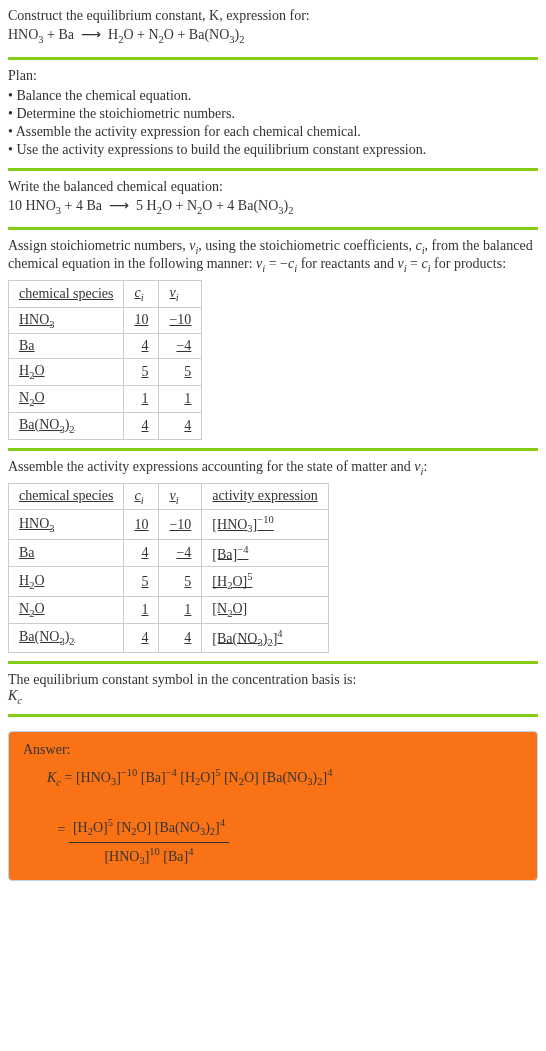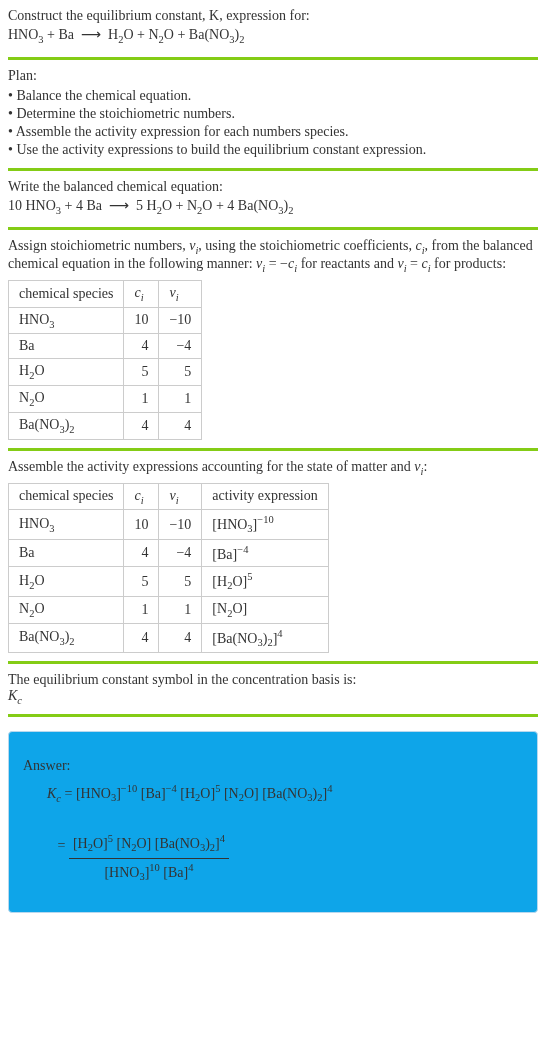--- a/index.html
+++ b/index.html
@@ -27,28 +27,29 @@
   .plan-list li { margin: 2px 0; }
   table.data {
     border-collapse: collapse;
     margin-top: 6px;
   }
   table.data th, table.data td {
     border: 1px solid #ccc;
     padding: 4px 10px;
     text-align: right;
     font-weight: normal;
+    text-decoration: underline;
   }
   table.data th { background: #fff; text-align: left; }
   table.data td.species { text-align: left; }
   .answer-box {
-    background: #0ea5e9;
+    background: #f97316;
     border: 1px solid #b8d8ee;
     border-radius: 4px;
-    padding: 26px 14px;
+    padding: 10px 14px;
     margin-top: 6px;
   }
   .answer-label { margin-bottom: 6px; }
   .kc-line { margin-left: 24px; line-height: 1.7; white-space: nowrap; }
   .frac {
     display: inline-block;
     vertical-align: middle;
     text-align: center;
   }
   .frac .num { display: block; border-bottom: 1px solid #333; padding: 0 4px; margin-top: 23px; }
@@ -63,21 +64,21 @@
   <div class="formula">
     HNO<sub>3</sub> + Ba &nbsp;⟶&nbsp; H<sub>2</sub>O + N<sub>2</sub>O + Ba(NO<sub>3</sub>)<sub>2</sub>
   </div>
 </div>
 
 <div class="section">
   <div>Plan:</div>
   <ul class="plan-list">
     <li>Balance the chemical equation.</li>
     <li>Determine the stoichiometric numbers.</li>
-    <li>Assemble the activity expression for each numbers species.</li>
+    <li>Assemble the activity expression for each chemical chemical.</li>
     <li>Use the activity expressions to build the equilibrium constant expression.</li>
   </ul>
 </div>
 
 <div class="section">
   <div>Write the balanced chemical equation:</div>
   <div class="formula">
     10 HNO<sub>3</sub> + 4 Ba &nbsp;⟶&nbsp; 5 H<sub>2</sub>O + N<sub>2</sub>O + 4 Ba(NO<sub>3</sub>)<sub>2</sub>
   </div>
 </div>

